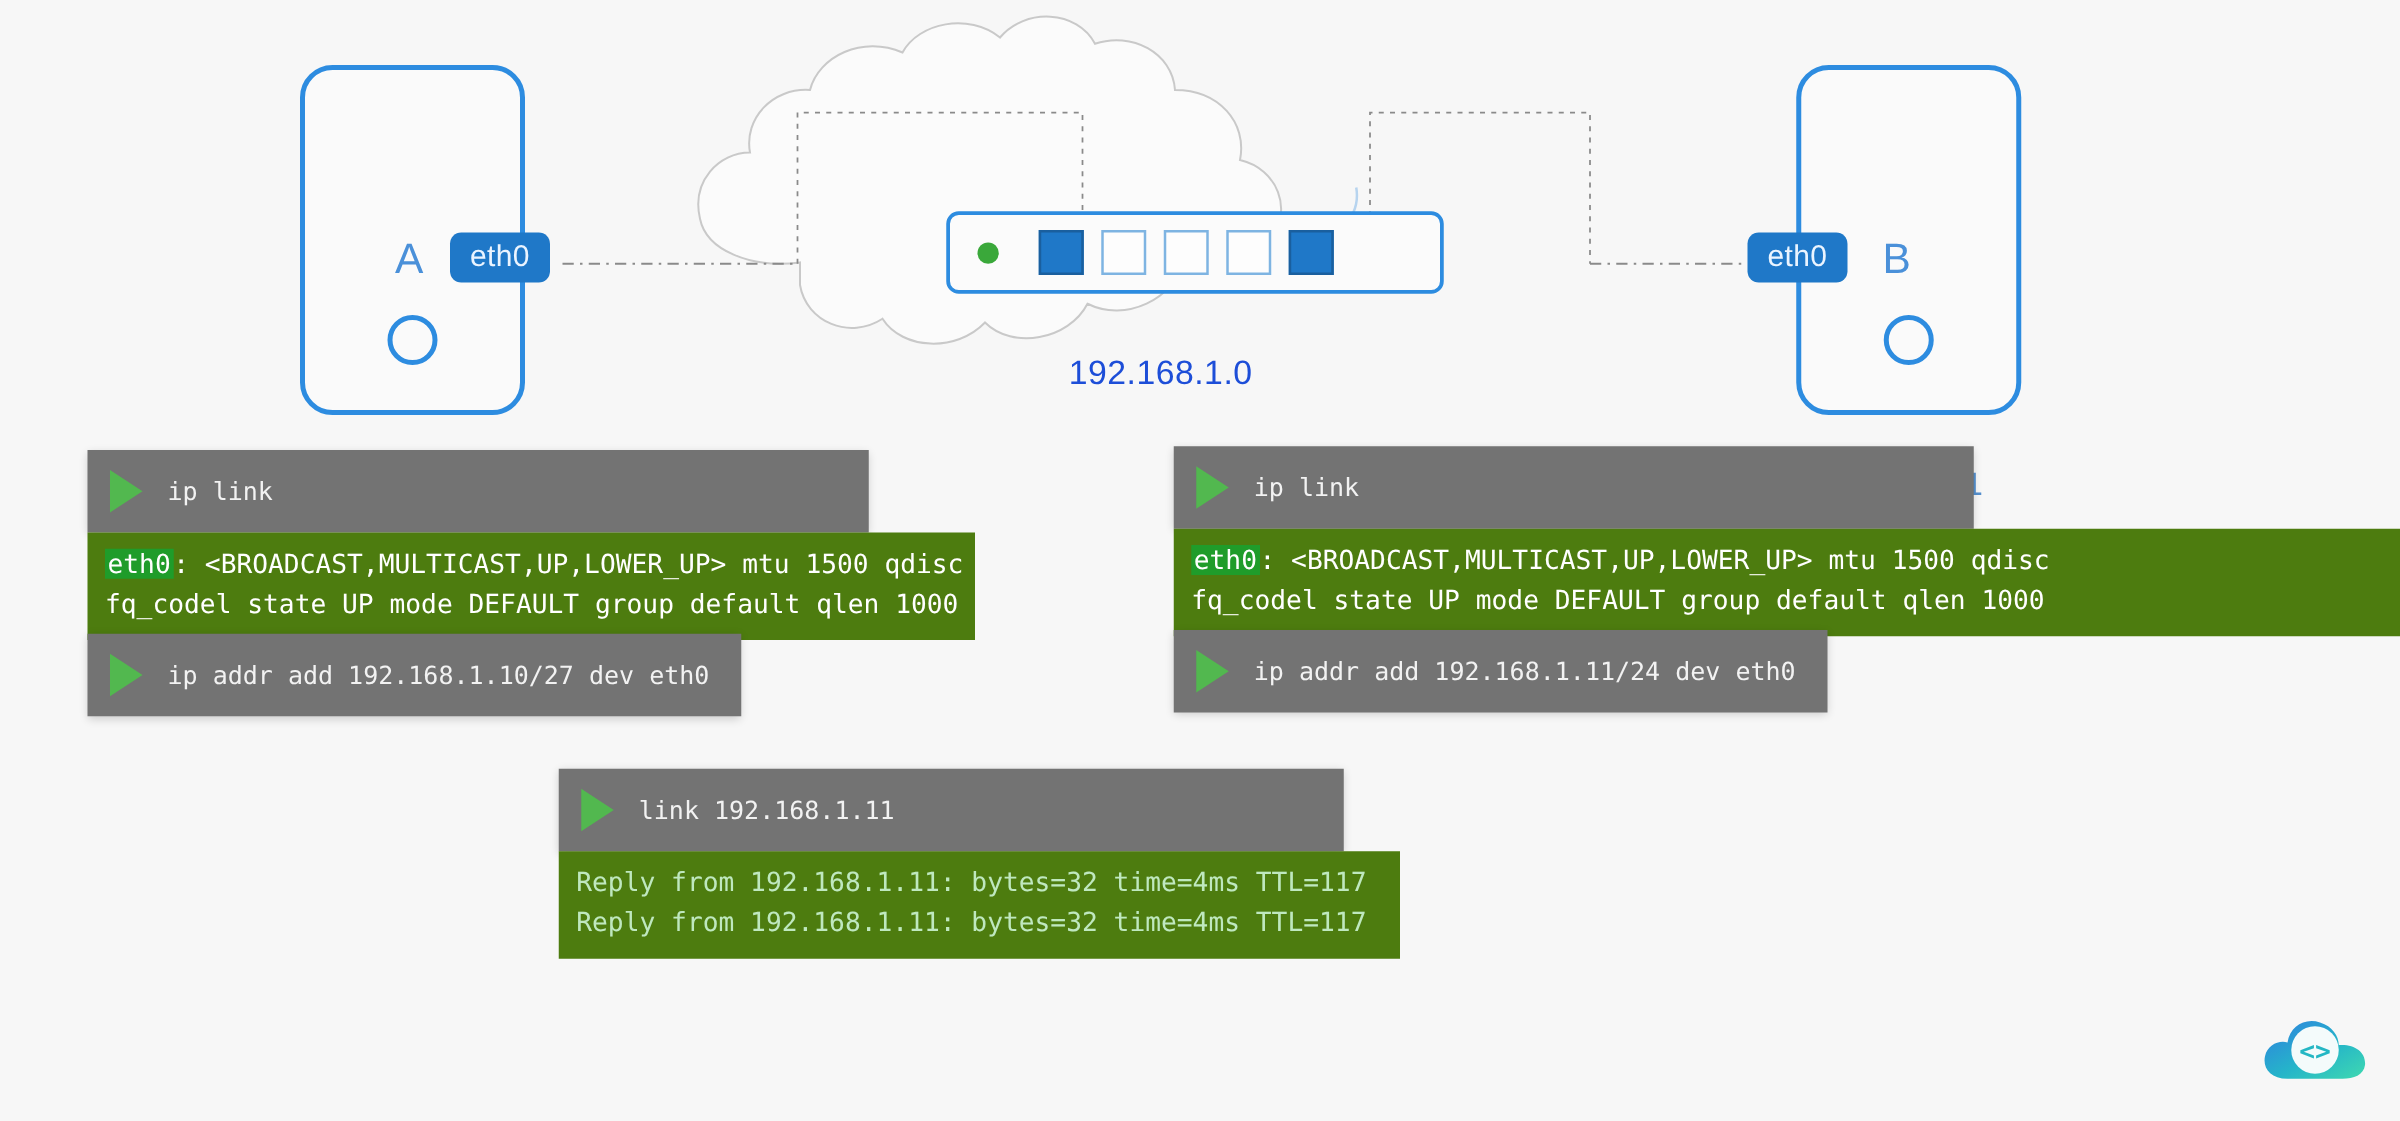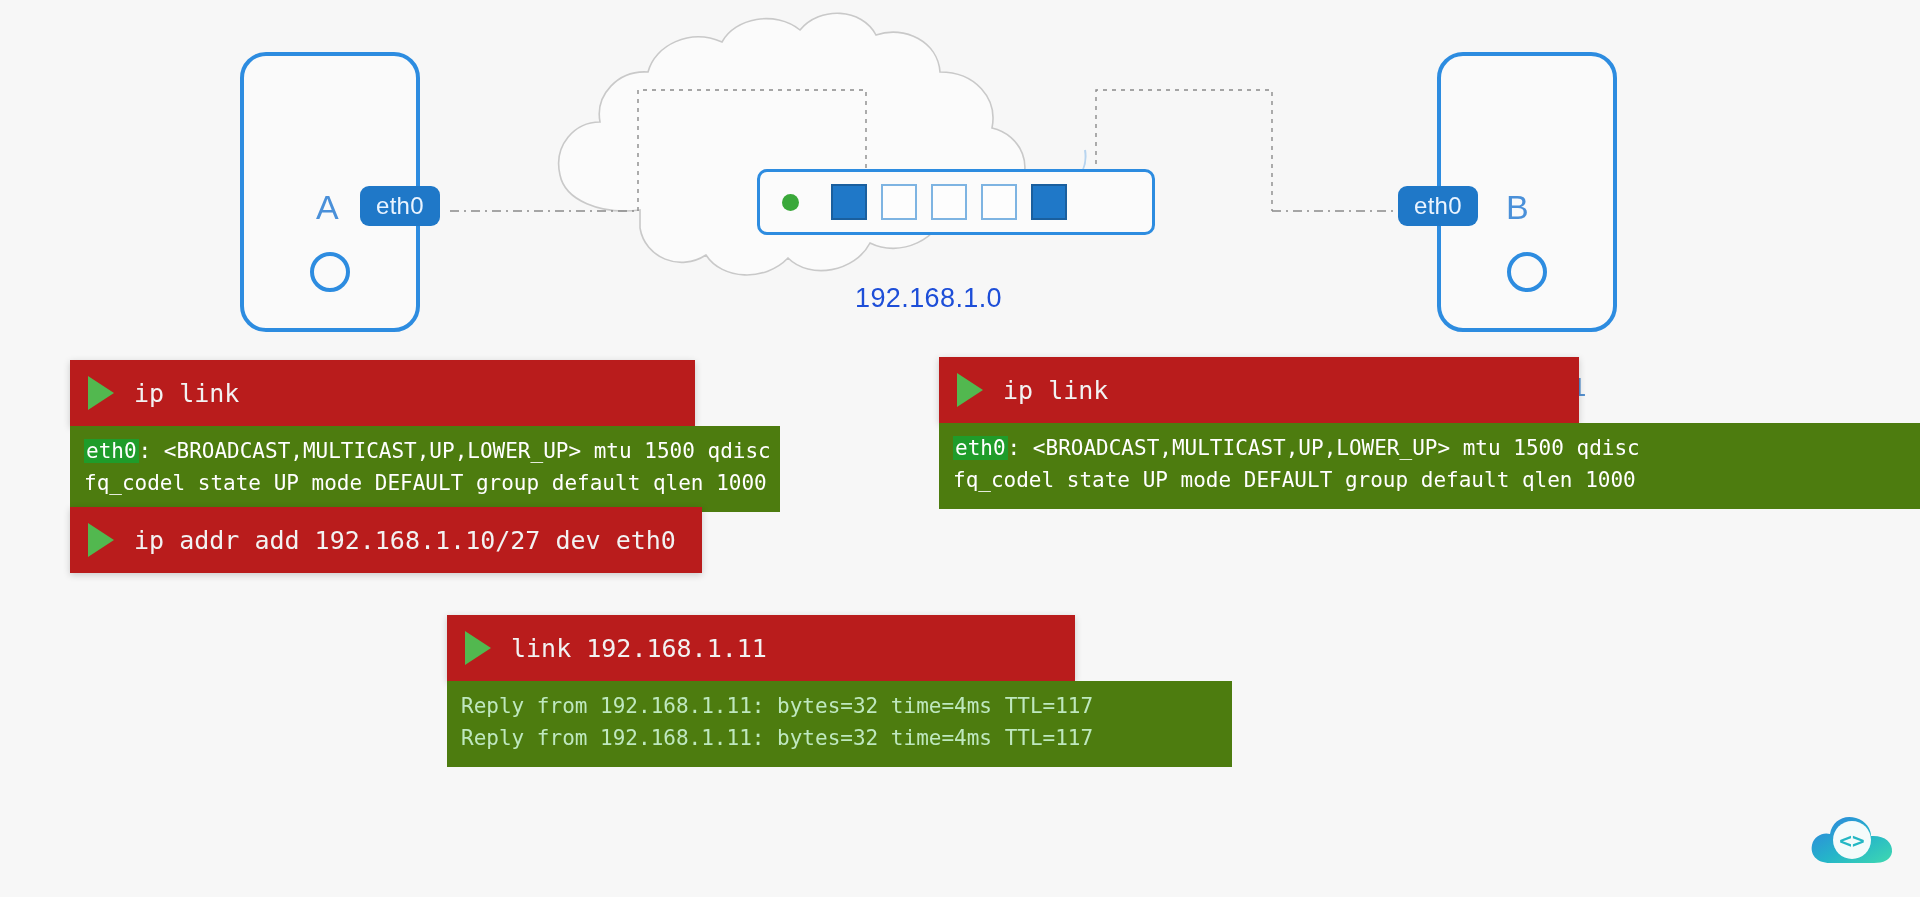--- a/index.html
+++ b/index.html
@@ -100,24 +100,24 @@
     width: 36px; height: 36px;
     border: 2px solid #7eb4e2;
     background: #fdfdfd;
     flex: 0 0 auto;
   }
   .port.active { background: #1f78c8; border-color: #1a5f9e; }
 
   
   .term { position: absolute; }
   .term-cmd {
-    background: #b91c1c;
+    background: #737373;
     color: #f2f2f2;
     font-family: "DejaVu Sans Mono", monospace;
-    font-size: 25px;
+    font-size: 20px;
     line-height: 1;
     padding: 16px 26px 16px 18px;
     display: flex;
     align-items: center;
     gap: 20px;
     white-space: nowrap;
     box-shadow: 0 2px 7px rgba(0,0,0,0.18);
   }
   .play-icon {
     width: 0; height: 0;
@@ -140,21 +140,21 @@
   .out-green { color: #bfe8bf; }
 
   
   #term-a-link { left: 70px; top: 360px; width: 625px; }
   #term-a-link .term-out { width: 710px; }
   #term-a-addr { left: 70px; top: 507px; }
   #term-b-link { left: 939px; top: 357px; width: 640px; }
   #term-b-link .term-out { width: 981px; }
   #term-b-addr { left: 939px; top: 504px; }
   #term-ping  { left: 447px; top: 615px; width: 628px; }
-  #term-ping .term-out { width: 785px; }
+  #term-ping .term-out { width: 673px; }
 
   
   #logo { position: absolute; right: 24px; bottom: 26px; width: 88px; height: 62px; }
 </style>
 </head>
 <body>
 
 <div id="stage">
 
   <div id="topology">
@@ -235,20 +235,26 @@
     <div class="term-cmd">
       <span class="play-icon"></span>
       <span>ip link</span>
     </div>
     <div class="term-out">
       <div><span class="tok-dev">eth0</span><span>: &lt;BROADCAST,MULTICAST,UP,LOWER_UP&gt; mtu 1500 qdisc</span></div>
       <div>fq_codel state UP mode DEFAULT group default qlen 1000</div>
     </div>
   </div>
 
+  <div class="term" id="term-b-addr">
+    <div class="term-cmd">
+      <span class="play-icon"></span>
+      <span>ip addr add 192.168.1.11/24 dev eth0</span>
+    </div>
+  </div>
 
   <div class="term" id="term-ping">
     <div class="term-cmd">
       <span class="play-icon"></span>
       <span>link 192.168.1.11</span>
     </div>
     <div class="term-out out-green">
       <div>Reply from 192.168.1.11: bytes=32 time=4ms TTL=117</div>
       <div>Reply from 192.168.1.11: bytes=32 time=4ms TTL=117</div>
     </div>

